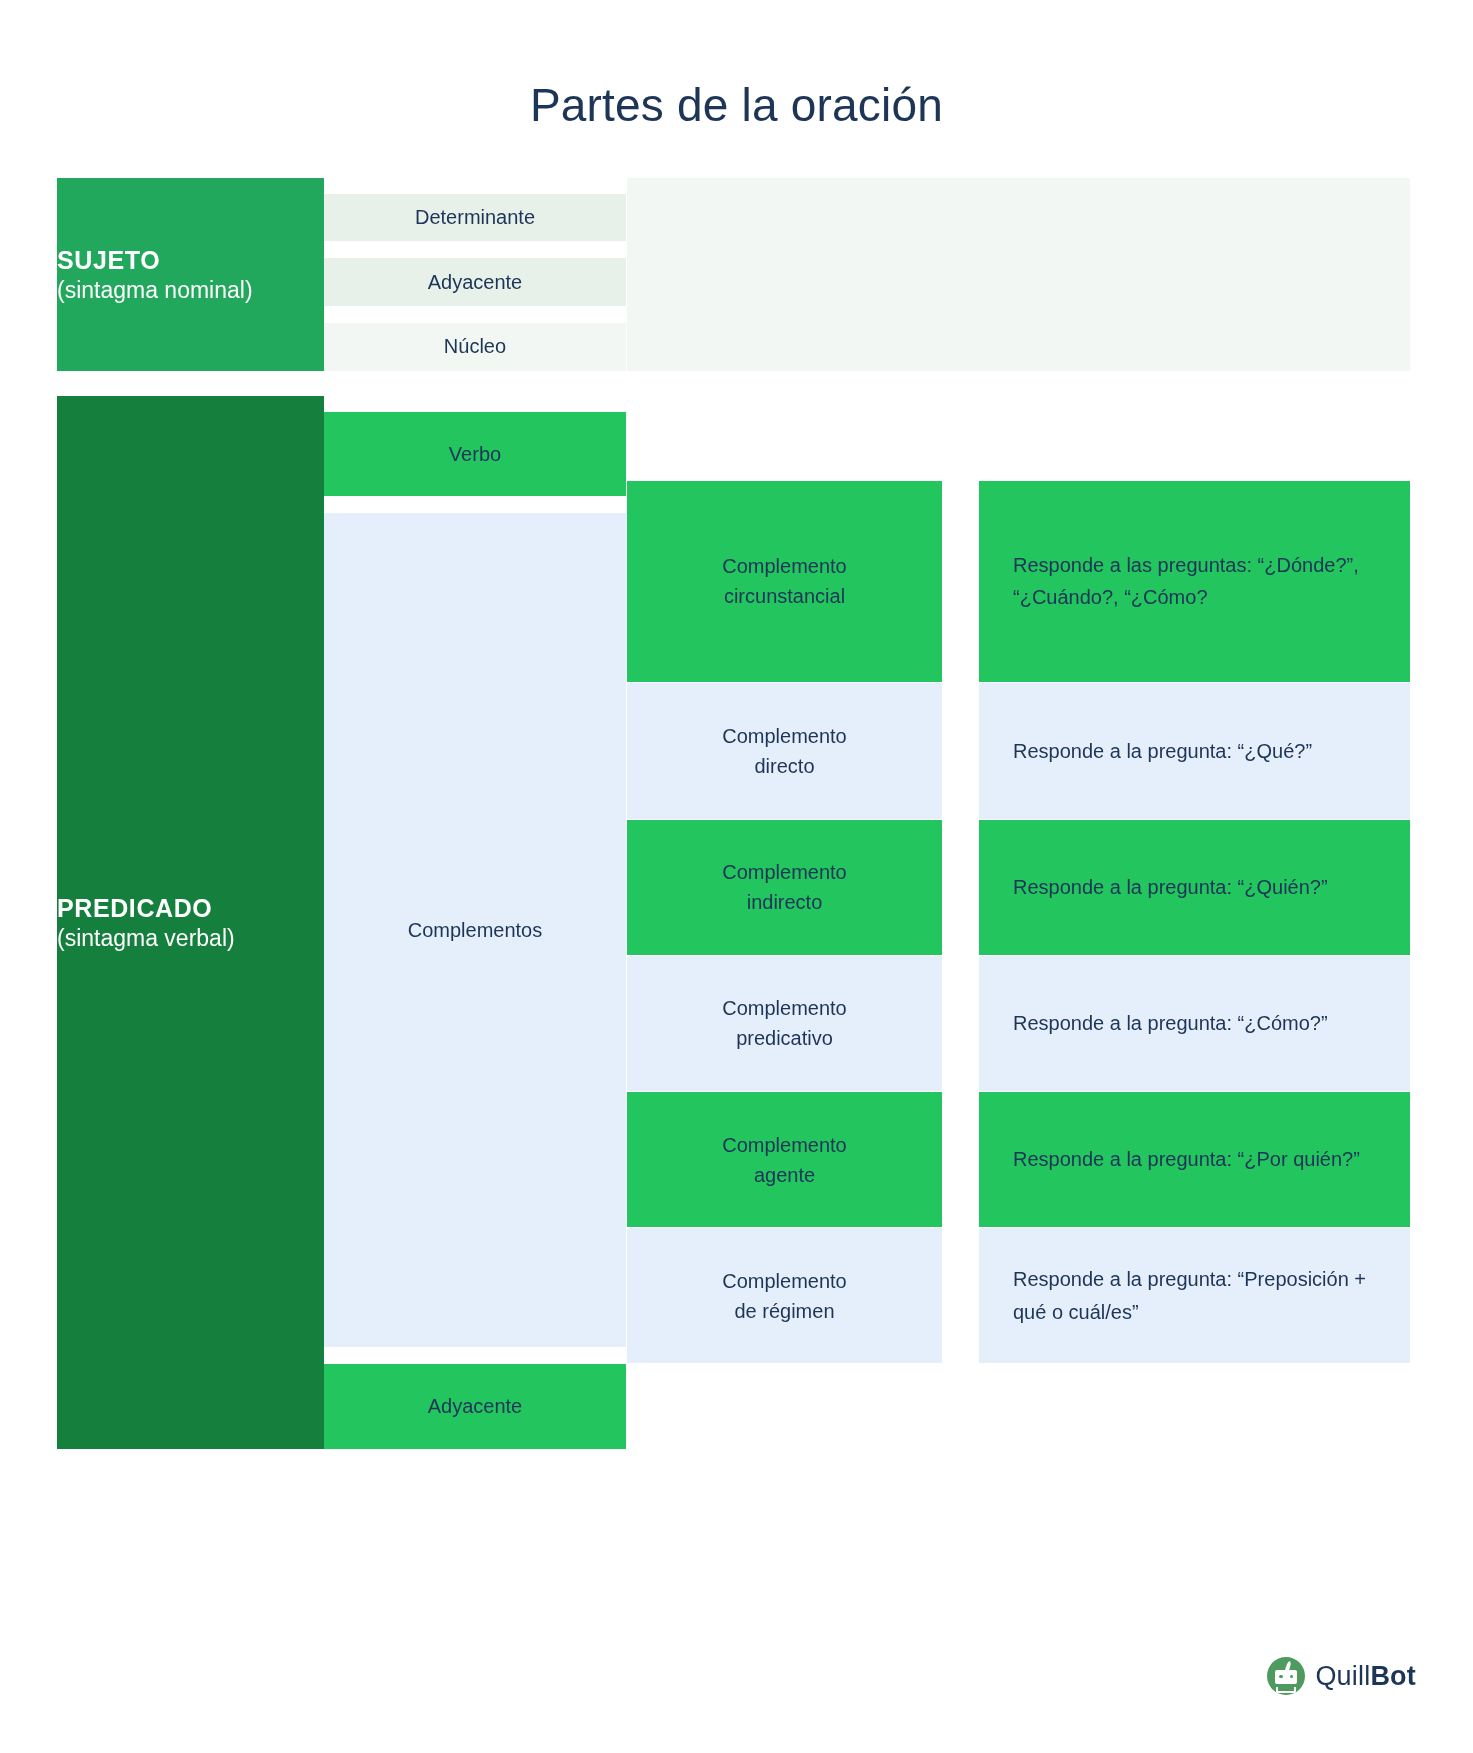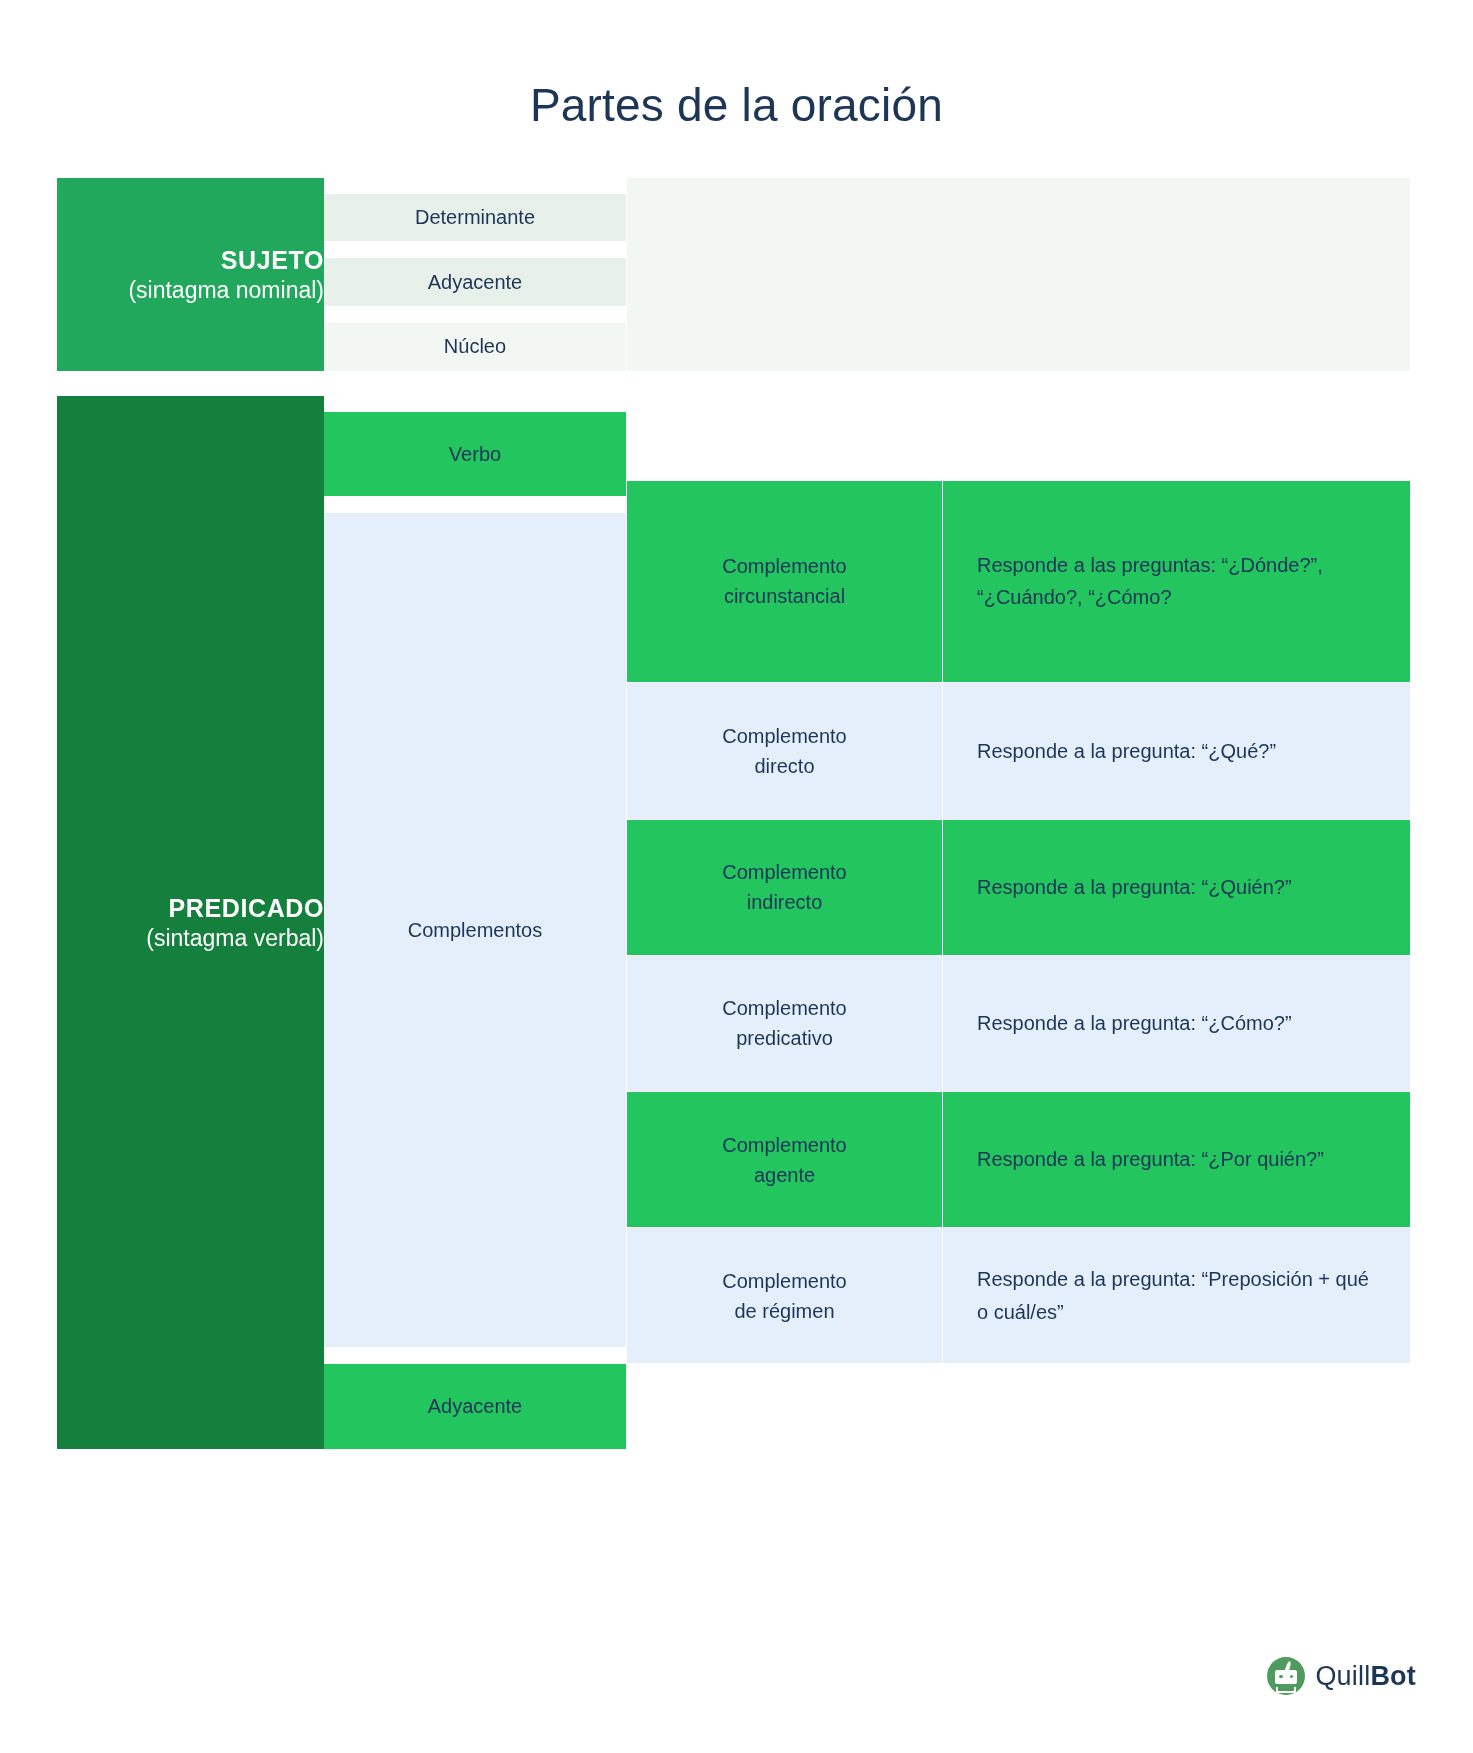--- a/index.html
+++ b/index.html
@@ -36,21 +36,21 @@
     left: 57px;
     width: 1353px;
     display: flex;
     background: #ffffff;
   }
 
   .colorcol {
     flex: 0 0 267px;
     display: flex;
     flex-direction: column;
-    align-items: flex-end;
+    align-items: flex-start;
     justify-content: center;
     color: #ffffff;
     text-align: center;
     line-height: 1.28;
   }
   .colorcol .big {
     font-size: 25px;
     font-weight: 700;
     letter-spacing: 0.6px;
   }
@@ -101,21 +101,21 @@
   .midcol > div { border-bottom: 1px solid #ffffff; }
   .midcol > div:last-child { border-bottom: none; }
 
   .rightwrap {
     flex: 1 1 auto;
     display: flex;
     flex-direction: column;
   }
   .rowband { display: flex; }
   .rowband > div { border-left: 1px solid #ffffff; }
-  .rowband { border-bottom: 1px solid #ffffff; }
+  .rowband { border-bottom: 1px solid #ffffff; gap: 36px; }
   .rowband:last-child { border-bottom: none; }
 
   .namecell {
     flex: 0 0 316px;
     display: flex;
     align-items: center;
     justify-content: center;
     text-align: center;
     color: #1d3557;
     font-size: 20px;

